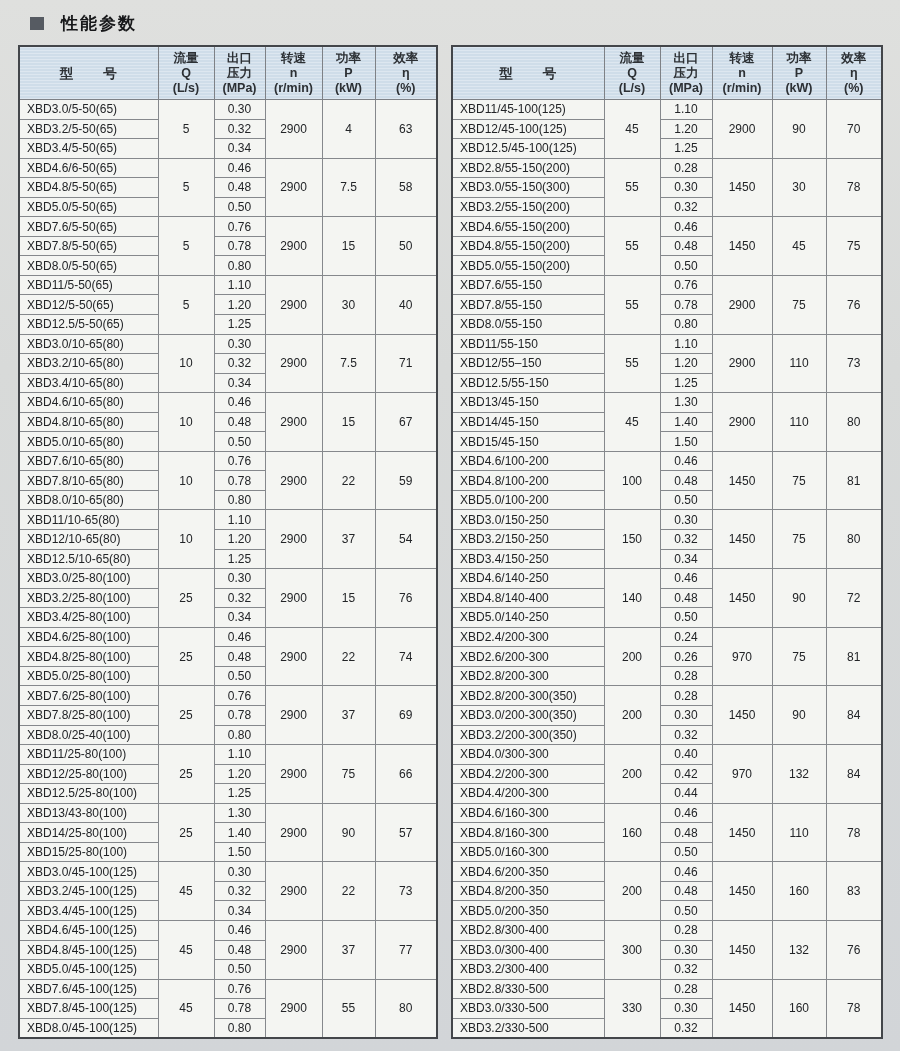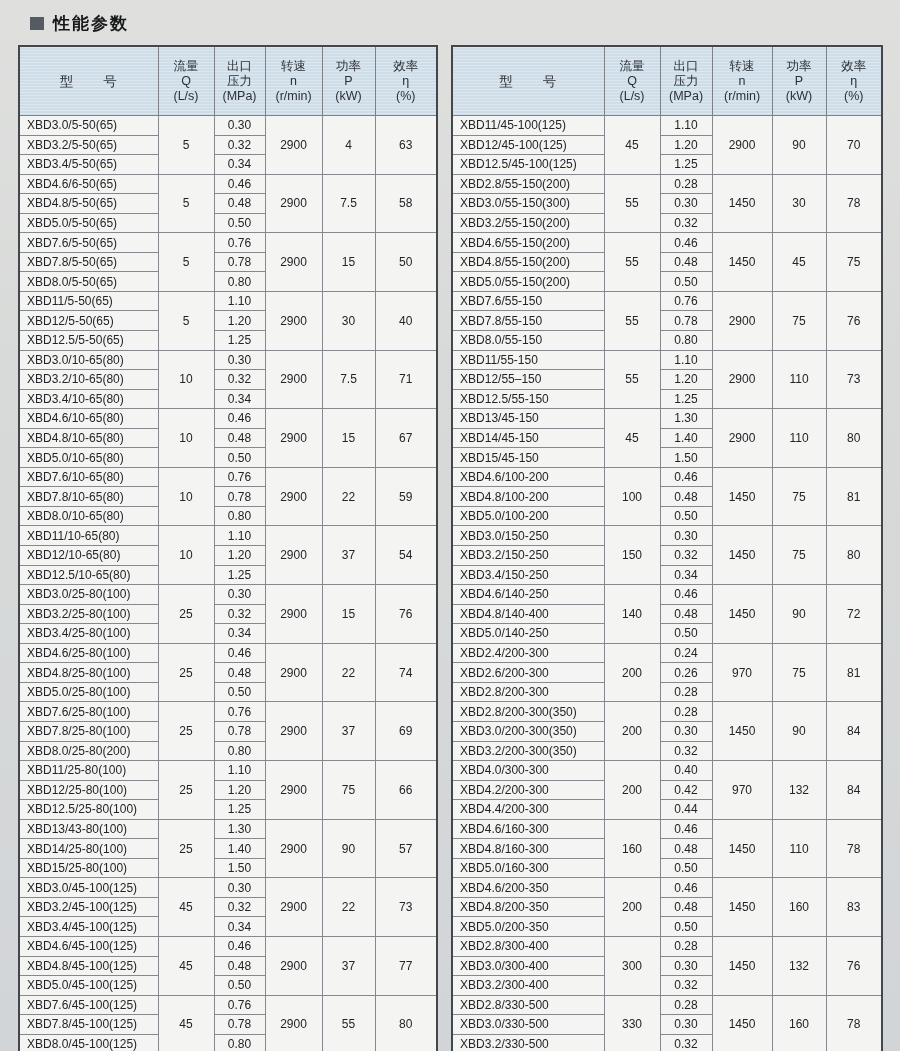--- a/index.html
+++ b/index.html
@@ -2,33 +2,33 @@
 <html><head>
 <meta charset="utf-8">
 <style>
   html,body{margin:0;padding:0;}
   body{
     width:900px;height:1051px;overflow:hidden;
     background:linear-gradient(180deg,#dfe0de 0%,#d8dad9 35%,#d2d5d8 100%);
     font-family:"Liberation Sans","DejaVu Sans",sans-serif;
     -webkit-font-smoothing:antialiased;
   }
-  .title-row{display:flex;align-items:center;gap:9px;padding:11px 0 0 30px;height:24px;}
+  .title-row{display:flex;align-items:center;gap:17px;padding:11px 0 0 30px;height:24px;}
   .bullet{width:14px;height:13px;background:#565b62;}
   .title{font-size:17px;font-weight:bold;color:#17181a;letter-spacing:2px;}
   .tables{display:flex;gap:13px;margin:10px 0 0 18px;}
   table.ptable{
     border-collapse:collapse;table-layout:fixed;
     background:#f4f5f2;border:2px solid #43464a;
   }
   .ptable th{
     background-color:#cfdde9;
     background-image:repeating-linear-gradient(180deg,rgba(255,255,255,.30) 0 1px,rgba(0,0,0,0) 1px 3px);
-    font-weight:normal;font-size:12.5px;color:#2c3034;
-    border:1px solid #7e8186;height:52px;line-height:15px;padding:8px;text-align:center;
+    font-weight:bold;font-size:12.5px;color:#2c3034;
+    border:1px solid #7e8186;height:52px;line-height:15px;padding:0;text-align:center;
   }
   .ptable th.model-h{font-size:13.5px;letter-spacing:1px;white-space:pre;text-align:center;}
   .ptable td{
     border:1px solid #85888c;font-size:12px;color:#222427;
     height:18.55px;padding:0;text-align:center;line-height:1;
     overflow:hidden;white-space:nowrap;
   }
   .ptable td.model{text-align:left;padding-left:7px;}
 </style>
 </head>
@@ -246,21 +246,21 @@
             <td>0.76</td>
             <td rowspan="3">2900</td>
             <td rowspan="3">37</td>
             <td rowspan="3">69</td>
           </tr>
           <tr>
             <td class="model">XBD7.8/25-80(100)</td>
             <td>0.78</td>
           </tr>
           <tr>
-            <td class="model">XBD8.0/25-80(200)</td>
+            <td class="model">XBD8.0/25-40(100)</td>
             <td>0.80</td>
           </tr>
           <tr>
             <td class="model">XBD11/25-80(100)</td>
             <td rowspan="3">25</td>
             <td>1.10</td>
             <td rowspan="3">2900</td>
             <td rowspan="3">75</td>
             <td rowspan="3">66</td>
           </tr>

